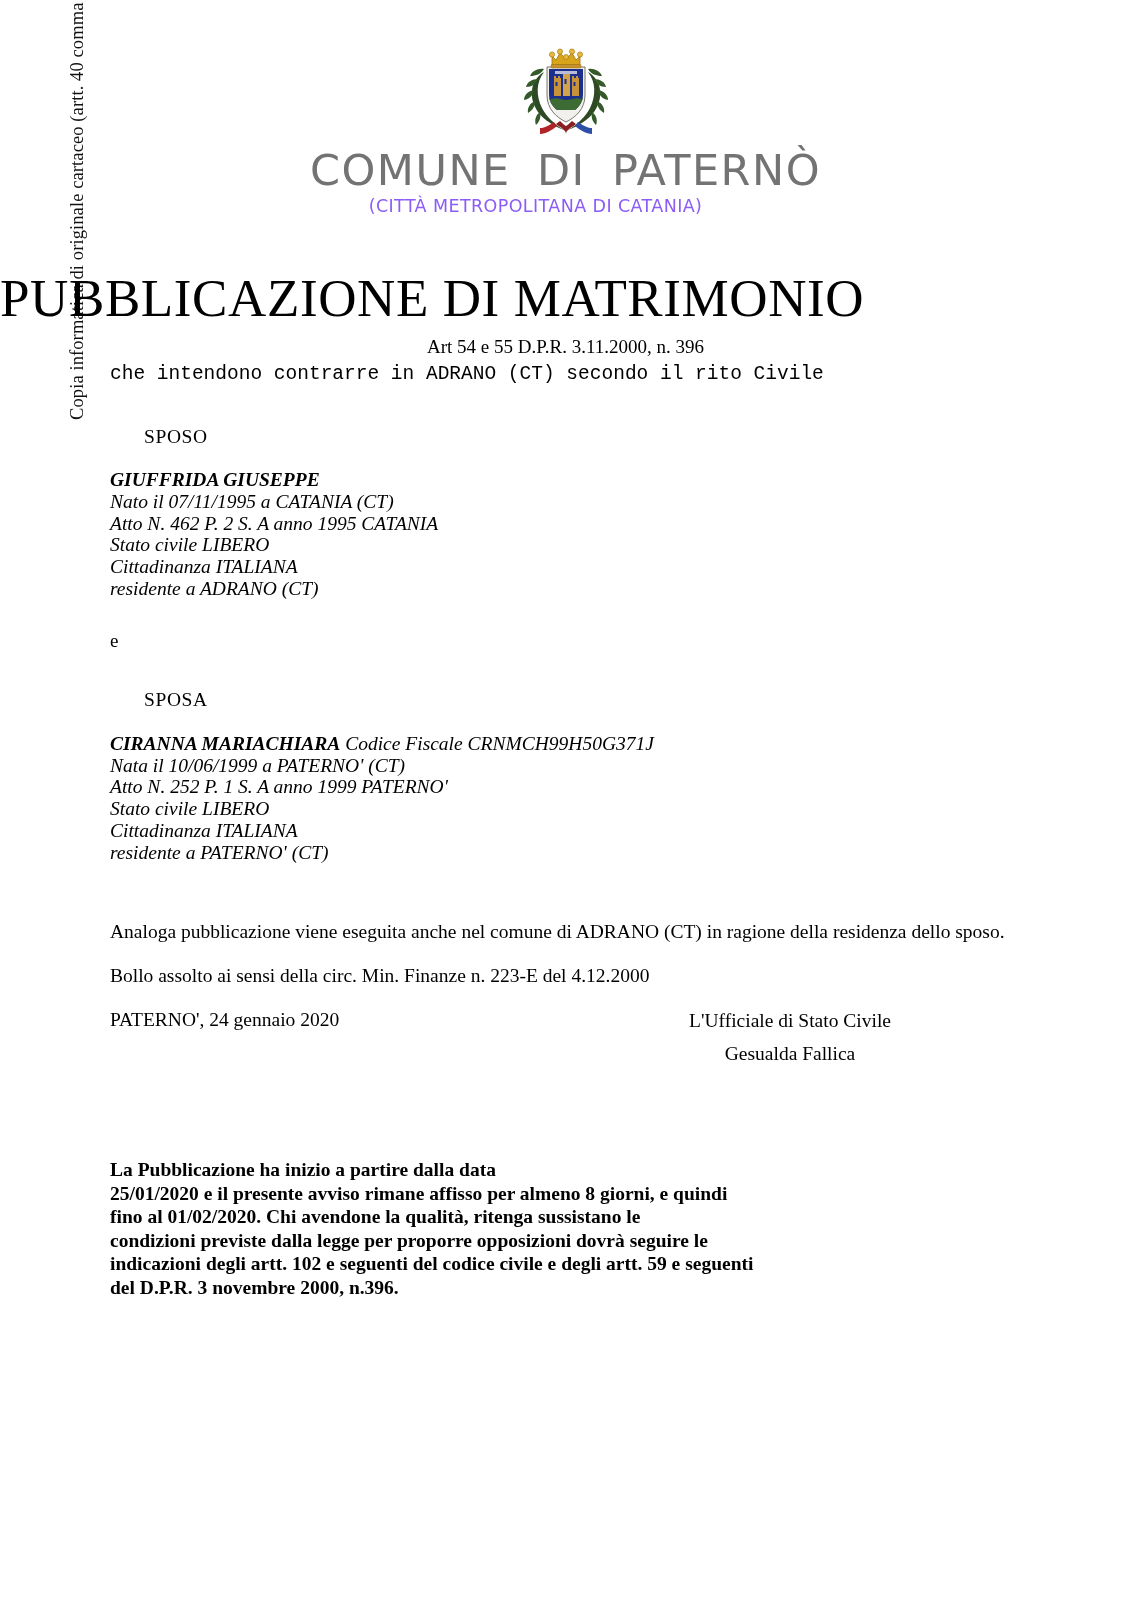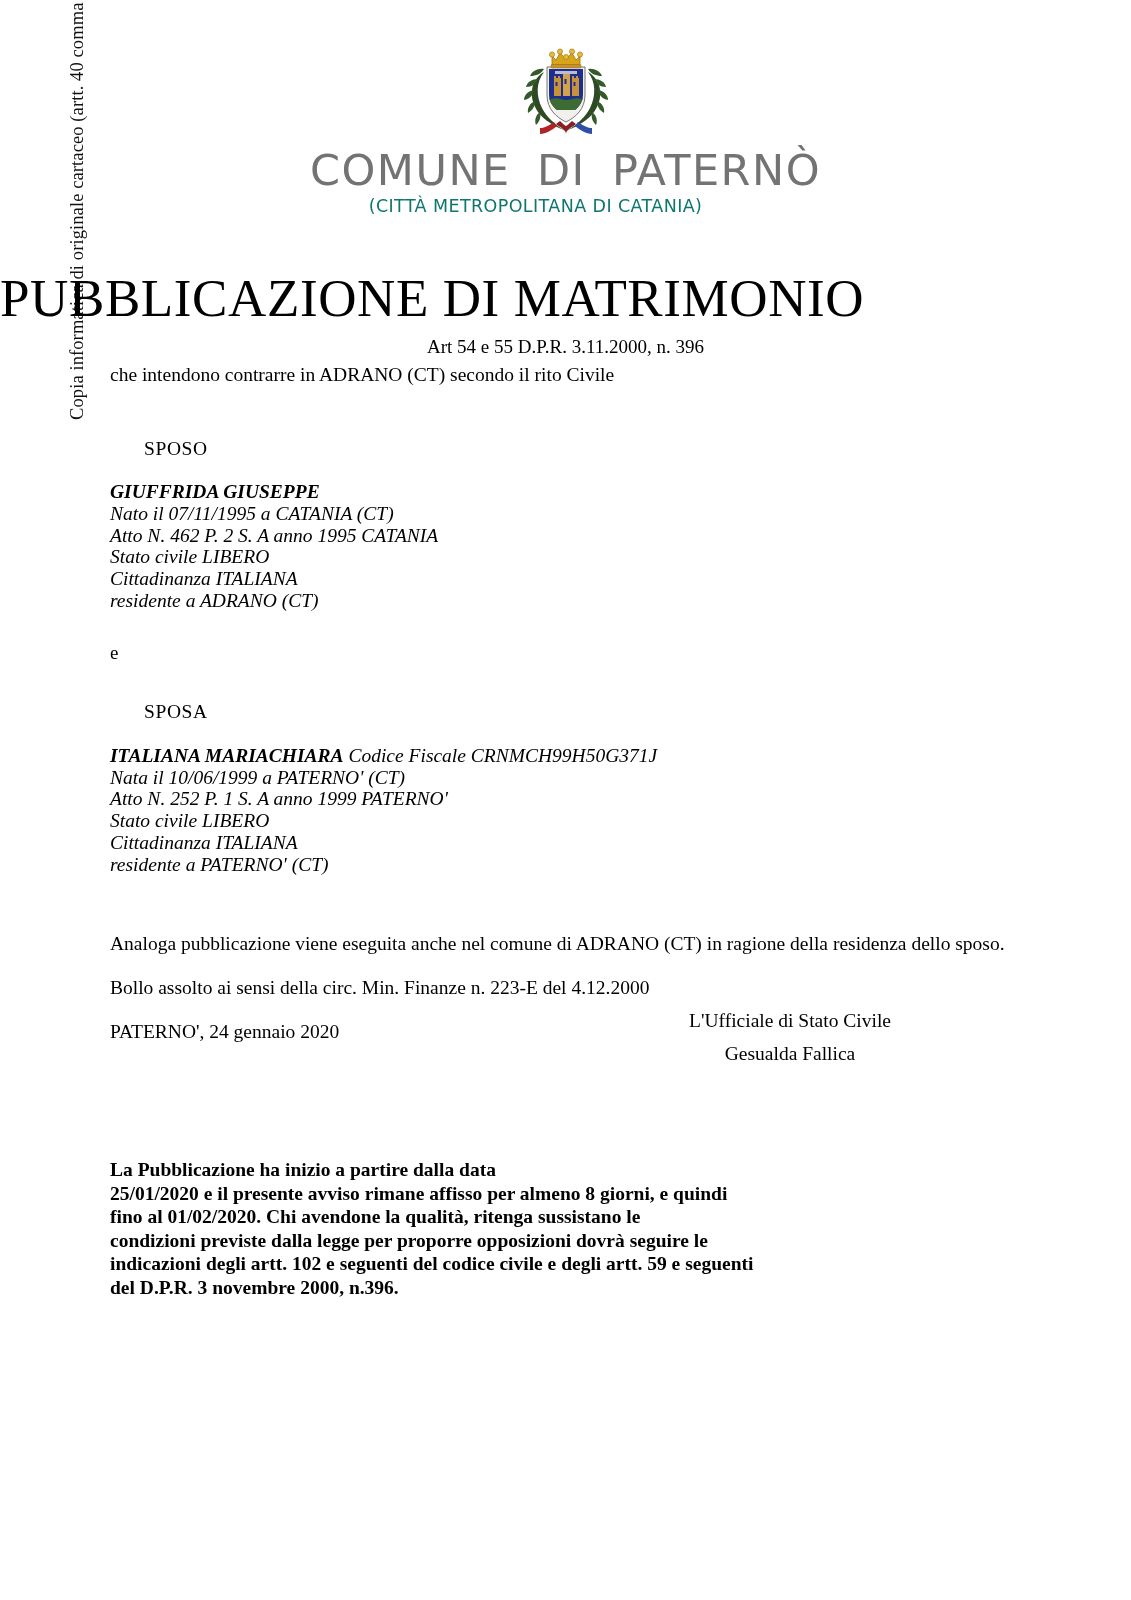--- a/index.html
+++ b/index.html
@@ -73,21 +73,21 @@
   .comune-sub {
     position: absolute;
     left: 0;
     top: 196px;
     width: 1071px;
     text-align: center;
     font-family: "DejaVu Sans", sans-serif;
     font-size: 17.5px;
     font-weight: 400;
     letter-spacing: 0.4px;
-    color: #0f766e;
+    color: #8b5cf6;
   }
 
   
   .doc-title {
     position: absolute;
     left: 0;
     top: 268px;
     width: 1131px;
     text-align: left;
     font-family: "Liberation Serif", serif;
@@ -107,21 +107,21 @@
 
   
   .body-block {
     position: absolute;
     left: 110px;
     top: 364px;
     width: 900px;
     font-size: 19.5px;
     line-height: 21.5px;
   }
-  .intro-line { margin: 0 0 12px 0; font-size: 19.5px; }
+  .intro-line { margin: 0 0 0 0; font-size: 19.5px; font-family: Liberation Mono, monospace; }
 
   .role-label {
     margin: 0;
     padding-left: 34px;
     font-size: 19.5px;
     letter-spacing: 0.6px;
   }
   .person-block { margin: 0; font-size: 19.5px; line-height: 21.8px; }
   .person-name { font-weight: bold; }
   .person-line { display: block; font-style: italic; }
@@ -248,21 +248,21 @@
 
     <p class="sep-e">e</p>
 
     <div class="gap-d"></div>
 
     <p class="role-label">SPOSA</p>
 
     <div class="gap-b"></div>
 
     <p class="person-block">
-      <span class="person-line"><span class="person-name">ITALIANA MARIACHIARA</span> <span>Codice Fiscale</span> <span>CRNMCH99H50G371J</span></span>
+      <span class="person-line"><span class="person-name">CIRANNA MARIACHIARA</span> <span>Codice Fiscale</span> <span>CRNMCH99H50G371J</span></span>
       <span class="person-line">Nata il 10/06/1999 a PATERNO' (CT)</span>
       <span class="person-line">Atto N. 252 P. 1 S. A anno 1999 PATERNO'</span>
       <span class="person-line">Stato civile LIBERO</span>
       <span class="person-line">Cittadinanza ITALIANA</span>
       <span class="person-line">residente a PATERNO' (CT)</span>
     </p>
 
     <div style="height:57px"></div>
 
     <p class="para">Analoga pubblicazione viene eseguita anche nel comune di ADRANO (CT) in ragione della residenza dello sposo.</p>

